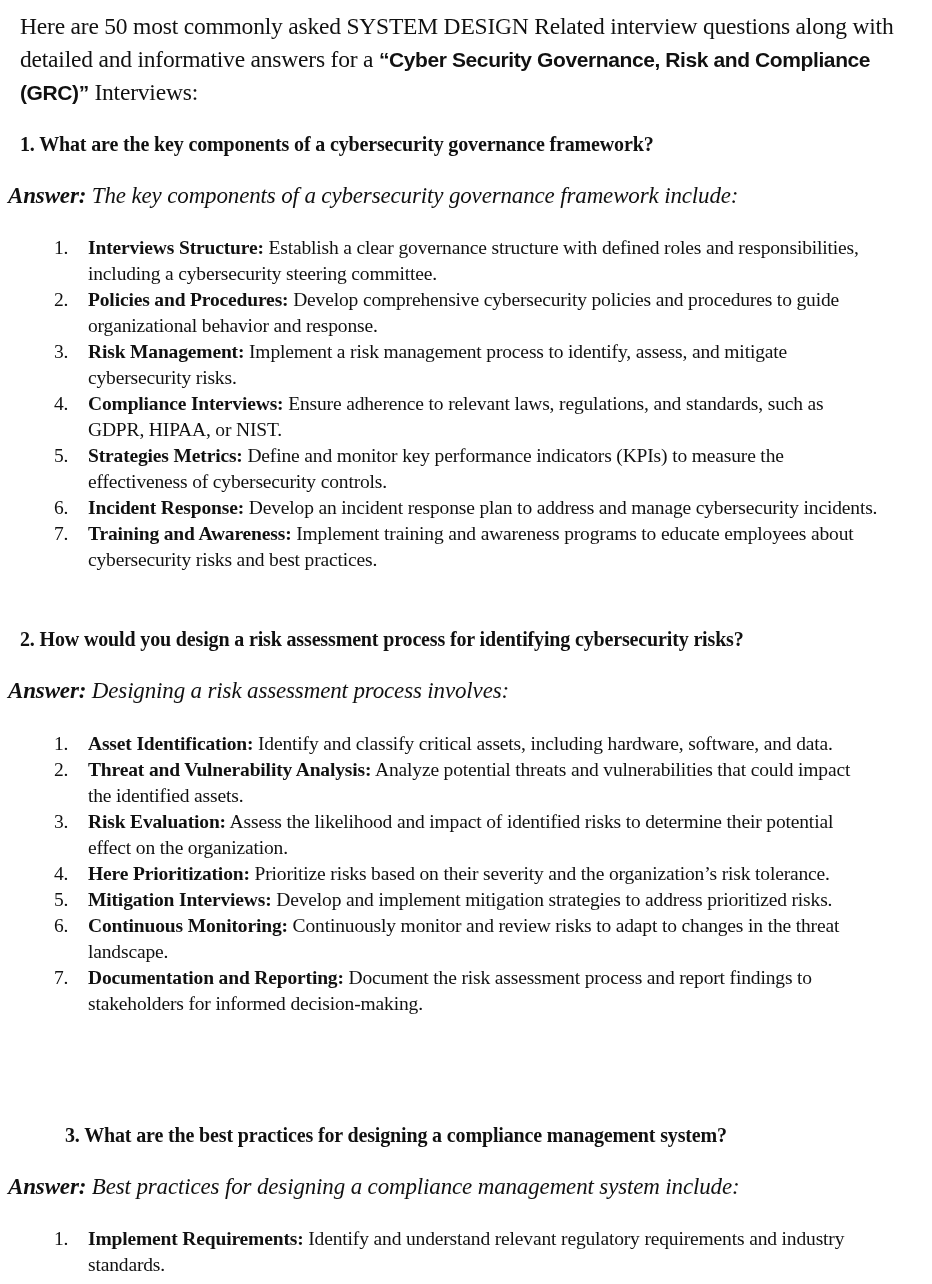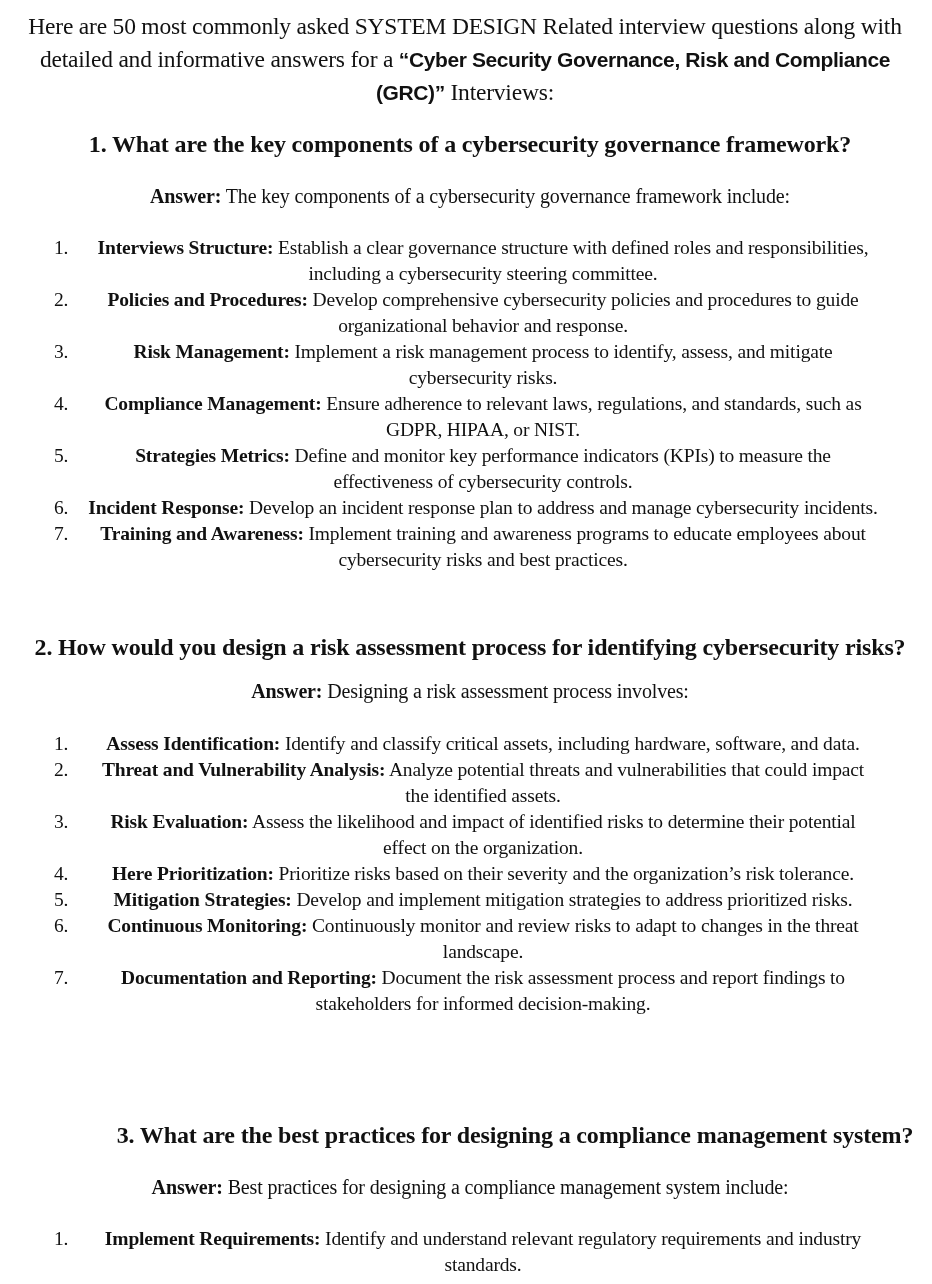--- a/index.html
+++ b/index.html
@@ -2,37 +2,37 @@
 <html><head>
 <meta charset="utf-8">
 <style>
   html, body { margin: 0; padding: 0; background: #ffffff; }
   body {
     width: 932px; height: 1284px; overflow: hidden;
     font-family: "Liberation Serif", serif;
     color: #111111;
     position: relative;
   }
-  .page { position: absolute; left: 0; top: 0; width: 888px; height: 1284px; text-align: center; }
+  .page { position: absolute; left: 0; top: 0; width: 888px; height: 1284px; }
   .intro {
     position: absolute; left: 20px; top: 10px; width: 890px;
     font-size: 23.5px; line-height: 33px; letter-spacing: -0.2px;
   }
   .intro .hl {
     font-family: "Liberation Sans", sans-serif; font-weight: bold;
     font-size: 21px; letter-spacing: -0.4px;
   }
   .question {
     position: absolute; left: 20px; width: 900px;
-    font-size: 24px; font-weight: bold; line-height: 26px; margin: 0;
+    font-size: 20px; font-weight: bold; line-height: 26px; margin: 0;
     letter-spacing: -0.15px;
   }
   .answer {
-    position: absolute; left: 20px; width: 900px;
-    font-size: 20px; line-height: 26px; margin: 0; letter-spacing: -0.15px;
+    position: absolute; left: 8px; width: 900px;
+    font-size: 23px; line-height: 26px; margin: 0; letter-spacing: -0.15px; font-style: italic;
   }
   .answer b { font-weight: bold; }
   ol.items {
     position: absolute; left: 0; width: 900px; margin: 0; padding: 0;
     list-style: none;
   }
   ol.items li {
     position: relative; padding-left: 88px; font-size: 19.5px; line-height: 26px;
     letter-spacing: -0.15px; width: 790px;
   }
@@ -47,34 +47,34 @@
 <div class="page">
 
   <p class="intro" style="margin:0;"><span>Here are 50 most commonly asked SYSTEM DESIGN Related interview questions along with detailed and informative answers for a </span><span class="hl">“Cyber Security Governance, Risk and Compliance (GRC)”</span><span> Interviews:</span></p>
 
   <h2 class="question" style="top:131px;">1. What are the key components of a cybersecurity governance framework?</h2>
   <p class="answer" style="top:183px;"><b>Answer:</b> <span>The key components of a cybersecurity governance framework include:</span></p>
   <ol class="items" style="top:235px;">
     <li><span class="num">1.</span><span class="term">Interviews Structure:</span><span> Establish a clear governance structure with defined roles and responsibilities, including a cybersecurity steering committee.</span></li>
     <li><span class="num">2.</span><span class="term">Policies and Procedures:</span><span> Develop comprehensive cybersecurity policies and procedures to guide organizational behavior and response.</span></li>
     <li><span class="num">3.</span><span class="term">Risk Management:</span><span> Implement a risk management process to identify, assess, and mitigate cybersecurity risks.</span></li>
-    <li><span class="num">4.</span><span class="term">Compliance Management:</span><span> Ensure adherence to relevant laws, regulations, and standards, such as GDPR, HIPAA, or NIST.</span></li>
+    <li><span class="num">4.</span><span class="term">Compliance Interviews:</span><span> Ensure adherence to relevant laws, regulations, and standards, such as GDPR, HIPAA, or NIST.</span></li>
     <li><span class="num">5.</span><span class="term">Strategies Metrics:</span><span> Define and monitor key performance indicators (KPIs) to measure the effectiveness of cybersecurity controls.</span></li>
     <li><span class="num">6.</span><span class="term">Incident Response:</span><span> Develop an incident response plan to address and manage cybersecurity incidents.</span></li>
     <li><span class="num">7.</span><span class="term">Training and Awareness:</span><span> Implement training and awareness programs to educate employees about cybersecurity risks and best practices.</span></li>
   </ol>
 
-  <h2 class="question" style="top:626px;margin-top:8px;">2. How would you design a risk assessment process for identifying cybersecurity risks?</h2>
+  <h2 class="question" style="top:626px;">2. How would you design a risk assessment process for identifying cybersecurity risks?</h2>
   <p class="answer" style="top:678px;"><b>Answer:</b> <span>Designing a risk assessment process involves:</span></p>
   <ol class="items" style="top:731px;">
-    <li><span class="num">1.</span><span class="term">Assess Identification:</span><span> Identify and classify critical assets, including hardware, software, and data.</span></li>
+    <li><span class="num">1.</span><span class="term">Asset Identification:</span><span> Identify and classify critical assets, including hardware, software, and data.</span></li>
     <li><span class="num">2.</span><span class="term">Threat and Vulnerability Analysis:</span><span> Analyze potential threats and vulnerabilities that could impact the identified assets.</span></li>
     <li><span class="num">3.</span><span class="term">Risk Evaluation:</span><span> Assess the likelihood and impact of identified risks to determine their potential effect on the organization.</span></li>
     <li><span class="num">4.</span><span class="term">Here Prioritization:</span><span> Prioritize risks based on their severity and the organization’s risk tolerance.</span></li>
-    <li><span class="num">5.</span><span class="term">Mitigation Strategies:</span><span> Develop and implement mitigation strategies to address prioritized risks.</span></li>
+    <li><span class="num">5.</span><span class="term">Mitigation Interviews:</span><span> Develop and implement mitigation strategies to address prioritized risks.</span></li>
     <li><span class="num">6.</span><span class="term">Continuous Monitoring:</span><span> Continuously monitor and review risks to adapt to changes in the threat landscape.</span></li>
     <li><span class="num">7.</span><span class="term">Documentation and Reporting:</span><span> Document the risk assessment process and report findings to stakeholders for informed decision-making.</span></li>
   </ol>
 
   <h2 class="question" style="top:1122px;margin-left:45px;">3. What are the best practices for designing a compliance management system?</h2>
   <p class="answer" style="top:1174px;"><b>Answer:</b> <span>Best practices for designing a compliance management system include:</span></p>
   <ol class="items" style="top:1226px;">
     <li><span class="num">1.</span><span class="term">Implement Requirements:</span><span> Identify and understand relevant regulatory requirements and industry standards.</span></li>
   </ol>
 

